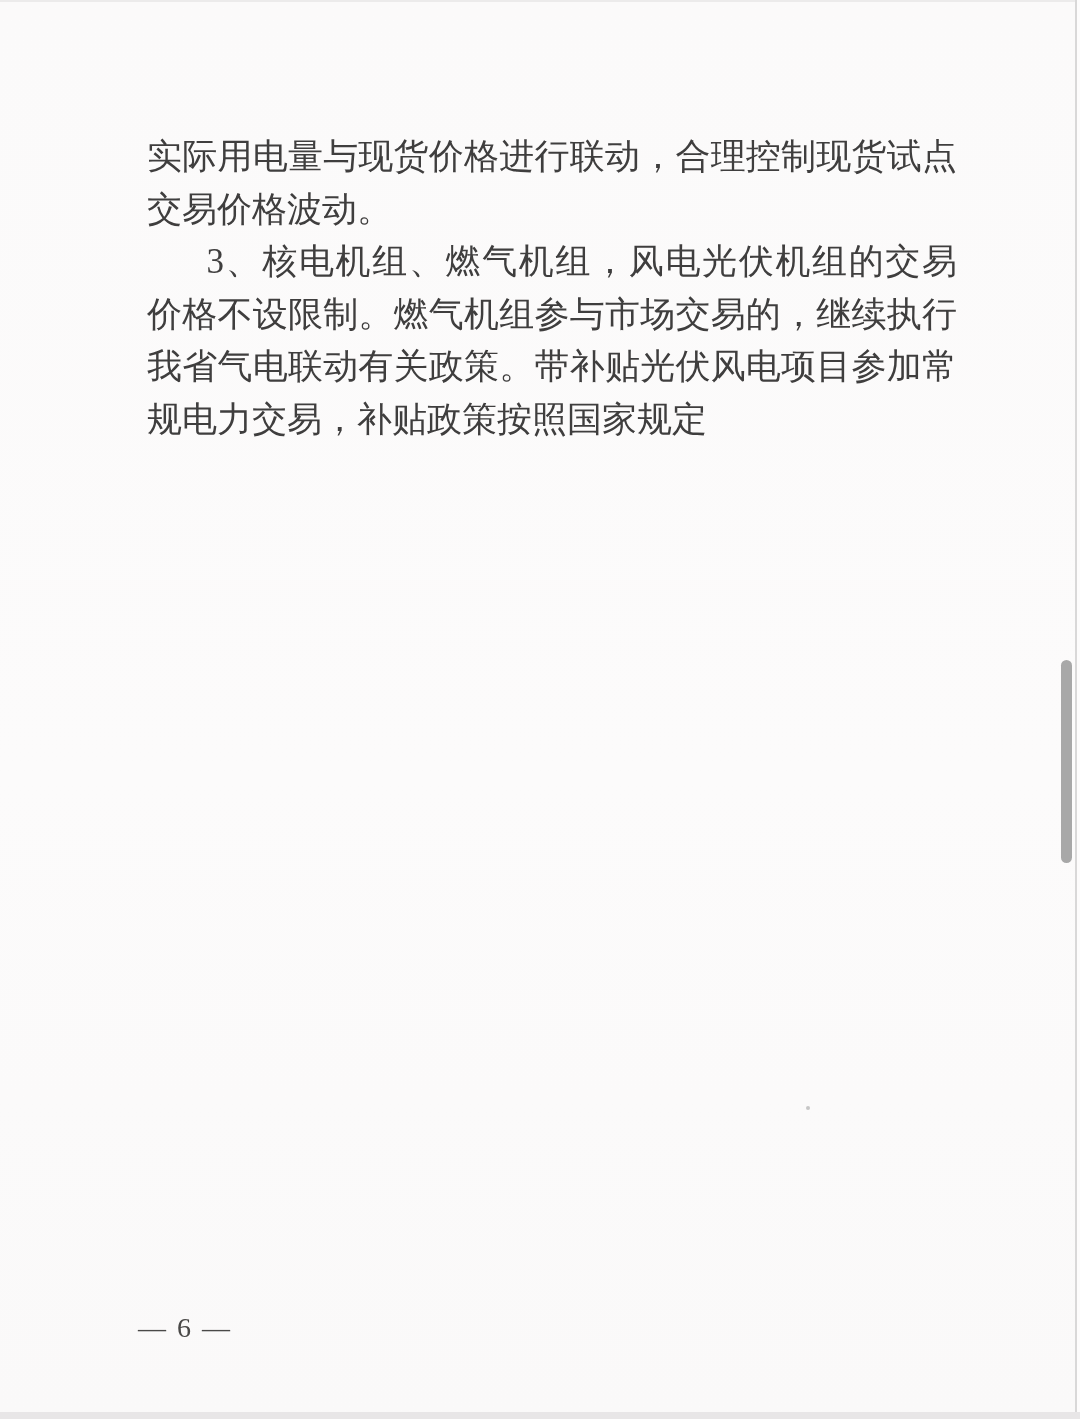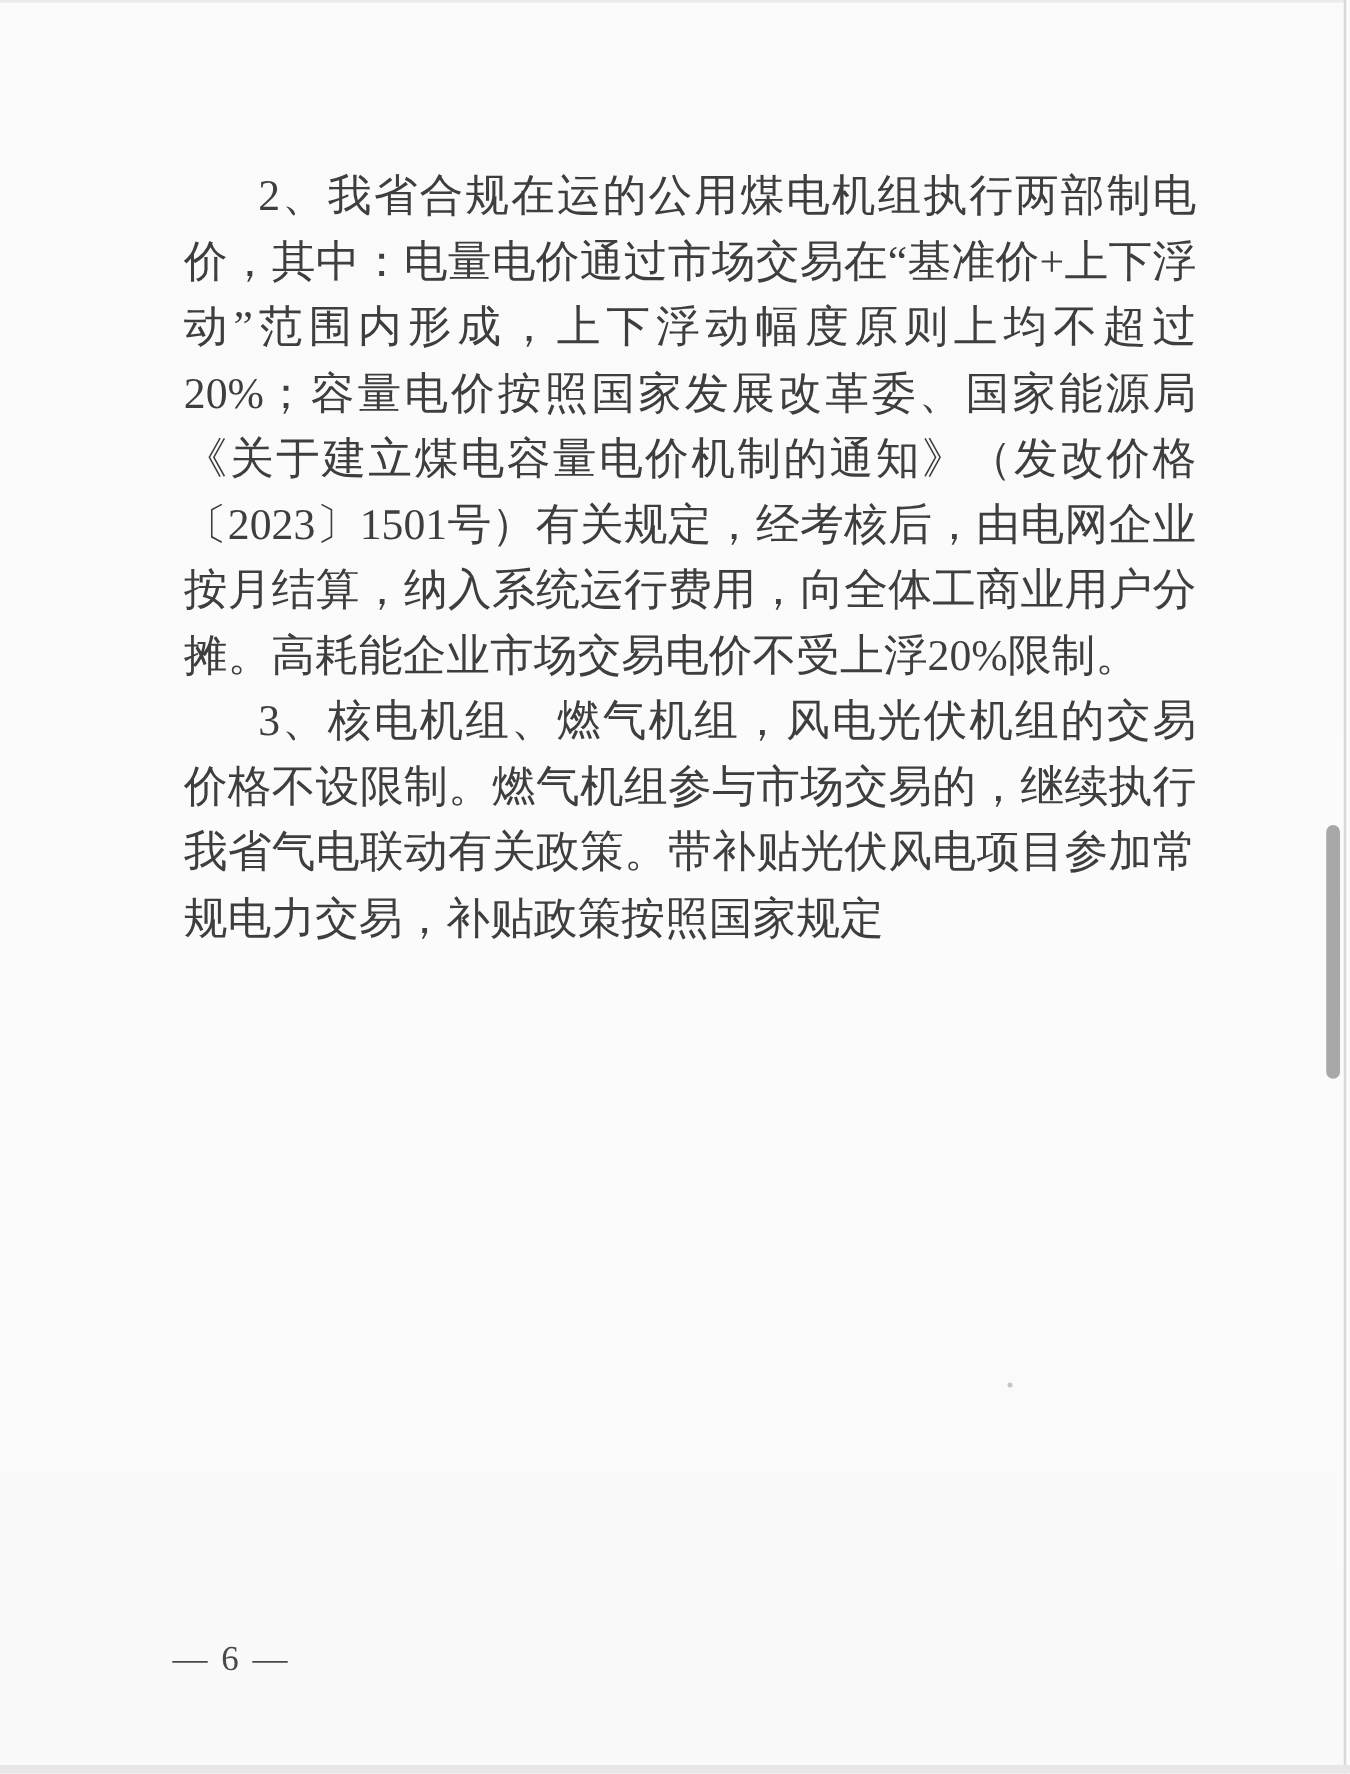--- a/index.html
+++ b/index.html
@@ -96,21 +96,21 @@
   }
 </style>
 </head>
 <body>
 
 <div class="screen">
 
   <div class="edge-top"></div>
 
   <div class="doc-body">
-      <p class="para-body">2、我省合规在运的公用煤电机组执行两部制电价，其中：电量电价通过市场交易在“基准价+上下浮动”范围内形成，上下浮动幅度原则上均不超过20%；容量电价按照国家发展改革委、国家能源局《关于建立煤电容量电价机制的通知》（发改价格〔2023〕1501号）有关规定，经考核后，由电网企业按月结算，纳入系统运行费用，向全体工商业用户分摊。高耗能企业市场交易电价不受上浮20%限制。</p>
+      <p class="para-continuation">实际用电量与现货价格进行联动，合理控制现货试点交易价格波动。</p>
       <p class="para-body">3、核电机组、燃气机组，风电光伏机组的交易价格不设限制。燃气机组参与市场交易的，继续执行我省气电联动有关政策。带补贴光伏风电项目参加常规电力交易，补贴政策按照国家规定</p>
     </div>
 
   <div class="scan-speck"></div>
 
   <div class="page-footer">— 6 —</div>
 
   <div class="edge-right-gap"></div>
   <div class="edge-right-line"></div>
   <div class="edge-bottom"></div>

